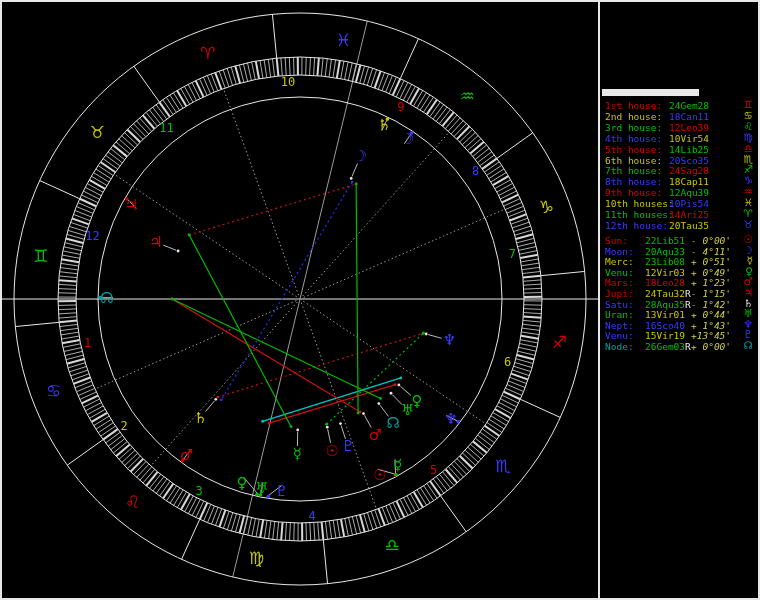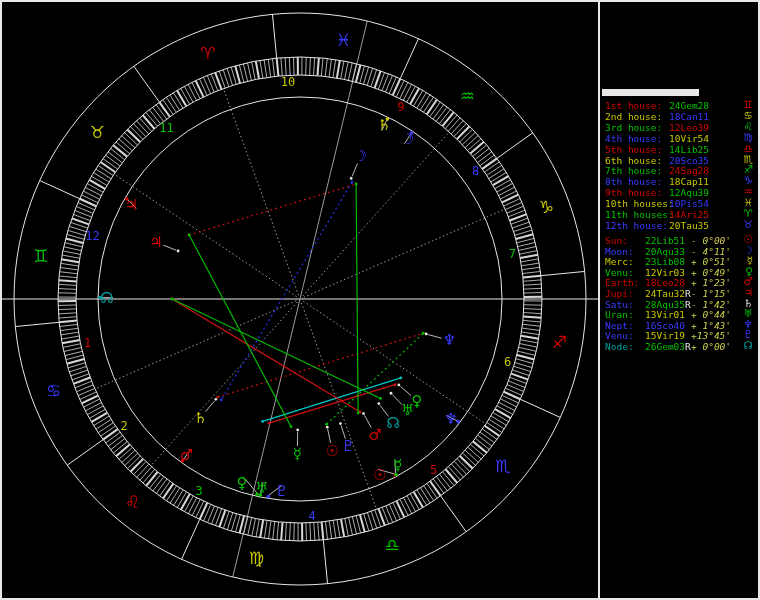--- a/index.html
+++ b/index.html
@@ -556,21 +556,21 @@
         <div class="srow"><span class="h-label" style="color:#d40000">9th house:</span><span class="h-val" style="color:#00c000">12Aqu39</span><span class="glyph" style="color:#d40000">♒</span></div>
         <div class="srow"><span class="h-label" style="color:#c8c800">10th houses:</span><span class="h-val" style="color:#3a3aff">10Pis54</span><span class="glyph" style="color:#c8c800">♓</span></div>
         <div class="srow"><span class="h-label" style="color:#00c000">11th houses:</span><span class="h-val" style="color:#d40000">14Ari25</span><span class="glyph" style="color:#00c000">♈</span></div>
         <div class="srow"><span class="h-label" style="color:#3a3aff">12th house:</span><span class="h-val" style="color:#c8c800">20Tau35</span><span class="glyph" style="color:#3a3aff">♉</span></div>
       </div>
     <div id="planets-block">
         <div class="srow"><span class="p-label" style="color:#d40000">Sun:</span><span class="p-val" style="color:#00c000">22Lib51<span class="rflag"></span></span><span class="p-vel" style="color:#cfcf4f">- 0°00'</span><span class="glyph" style="color:#d40000">☉</span></div>
         <div class="srow"><span class="p-label" style="color:#3a3aff">Moon:</span><span class="p-val" style="color:#00c000">20Aqu33<span class="rflag"></span></span><span class="p-vel" style="color:#cfcf4f">- 4°11'</span><span class="glyph" style="color:#3a3aff">☽</span></div>
         <div class="srow"><span class="p-label" style="color:#c8c800">Merc:</span><span class="p-val" style="color:#00c000">23Lib08<span class="rflag"></span></span><span class="p-vel" style="color:#cfcf4f">+ 0°51'</span><span class="glyph" style="color:#c8c800">☿</span></div>
         <div class="srow"><span class="p-label" style="color:#00c000">Venu:</span><span class="p-val" style="color:#c8c800">12Vir03<span class="rflag"></span></span><span class="p-vel" style="color:#cfcf4f">+ 0°49'</span><span class="glyph" style="color:#00c000">♀</span></div>
-        <div class="srow"><span class="p-label" style="color:#d40000">Earth:</span><span class="p-val" style="color:#d40000">18Leo28<span class="rflag"></span></span><span class="p-vel" style="color:#cfcf4f">+ 1°23'</span><span class="glyph" style="color:#d40000">♂</span></div>
+        <div class="srow"><span class="p-label" style="color:#d40000">Mars:</span><span class="p-val" style="color:#d40000">18Leo28<span class="rflag"></span></span><span class="p-vel" style="color:#cfcf4f">+ 1°23'</span><span class="glyph" style="color:#d40000">♂</span></div>
         <div class="srow"><span class="p-label" style="color:#d40000">Jupi:</span><span class="p-val" style="color:#c8c800">24Tau32<span class="rflag">R</span></span><span class="p-vel" style="color:#cfcf4f">- 1°15'</span><span class="glyph" style="color:#d40000">♃</span></div>
         <div class="srow"><span class="p-label" style="color:#3a3aff">Satu:</span><span class="p-val" style="color:#00c000">28Aqu35<span class="rflag">R</span></span><span class="p-vel" style="color:#cfcf4f">- 1°42'</span><span class="glyph" style="color:#e8e8e8">♄</span></div>
         <div class="srow"><span class="p-label" style="color:#00c000">Uran:</span><span class="p-val" style="color:#c8c800">13Vir01<span class="rflag"></span></span><span class="p-vel" style="color:#cfcf4f">+ 0°44'</span><span class="glyph" style="color:#00c000">♅</span></div>
         <div class="srow"><span class="p-label" style="color:#3a3aff">Nept:</span><span class="p-val" style="color:#3a3aff">16Sco40<span class="rflag"></span></span><span class="p-vel" style="color:#cfcf4f">+ 1°43'</span><span class="glyph" style="color:#3a3aff">♆</span></div>
         <div class="srow"><span class="p-label" style="color:#3a3aff">Venu:</span><span class="p-val" style="color:#c8c800">15Vir19<span class="rflag"></span></span><span class="p-vel" style="color:#cfcf4f">+13°45'</span><span class="glyph" style="color:#3a3aff">♇</span></div>
         <div class="srow"><span class="p-label" style="color:#00a0a0">Node:</span><span class="p-val" style="color:#00c000">26Gem03<span class="rflag">R</span></span><span class="p-vel" style="color:#cfcf4f">+ 0°00'</span><span class="glyph" style="color:#00a0a0">☊</span></div>
       </div>
   </div>
 </div>
 

